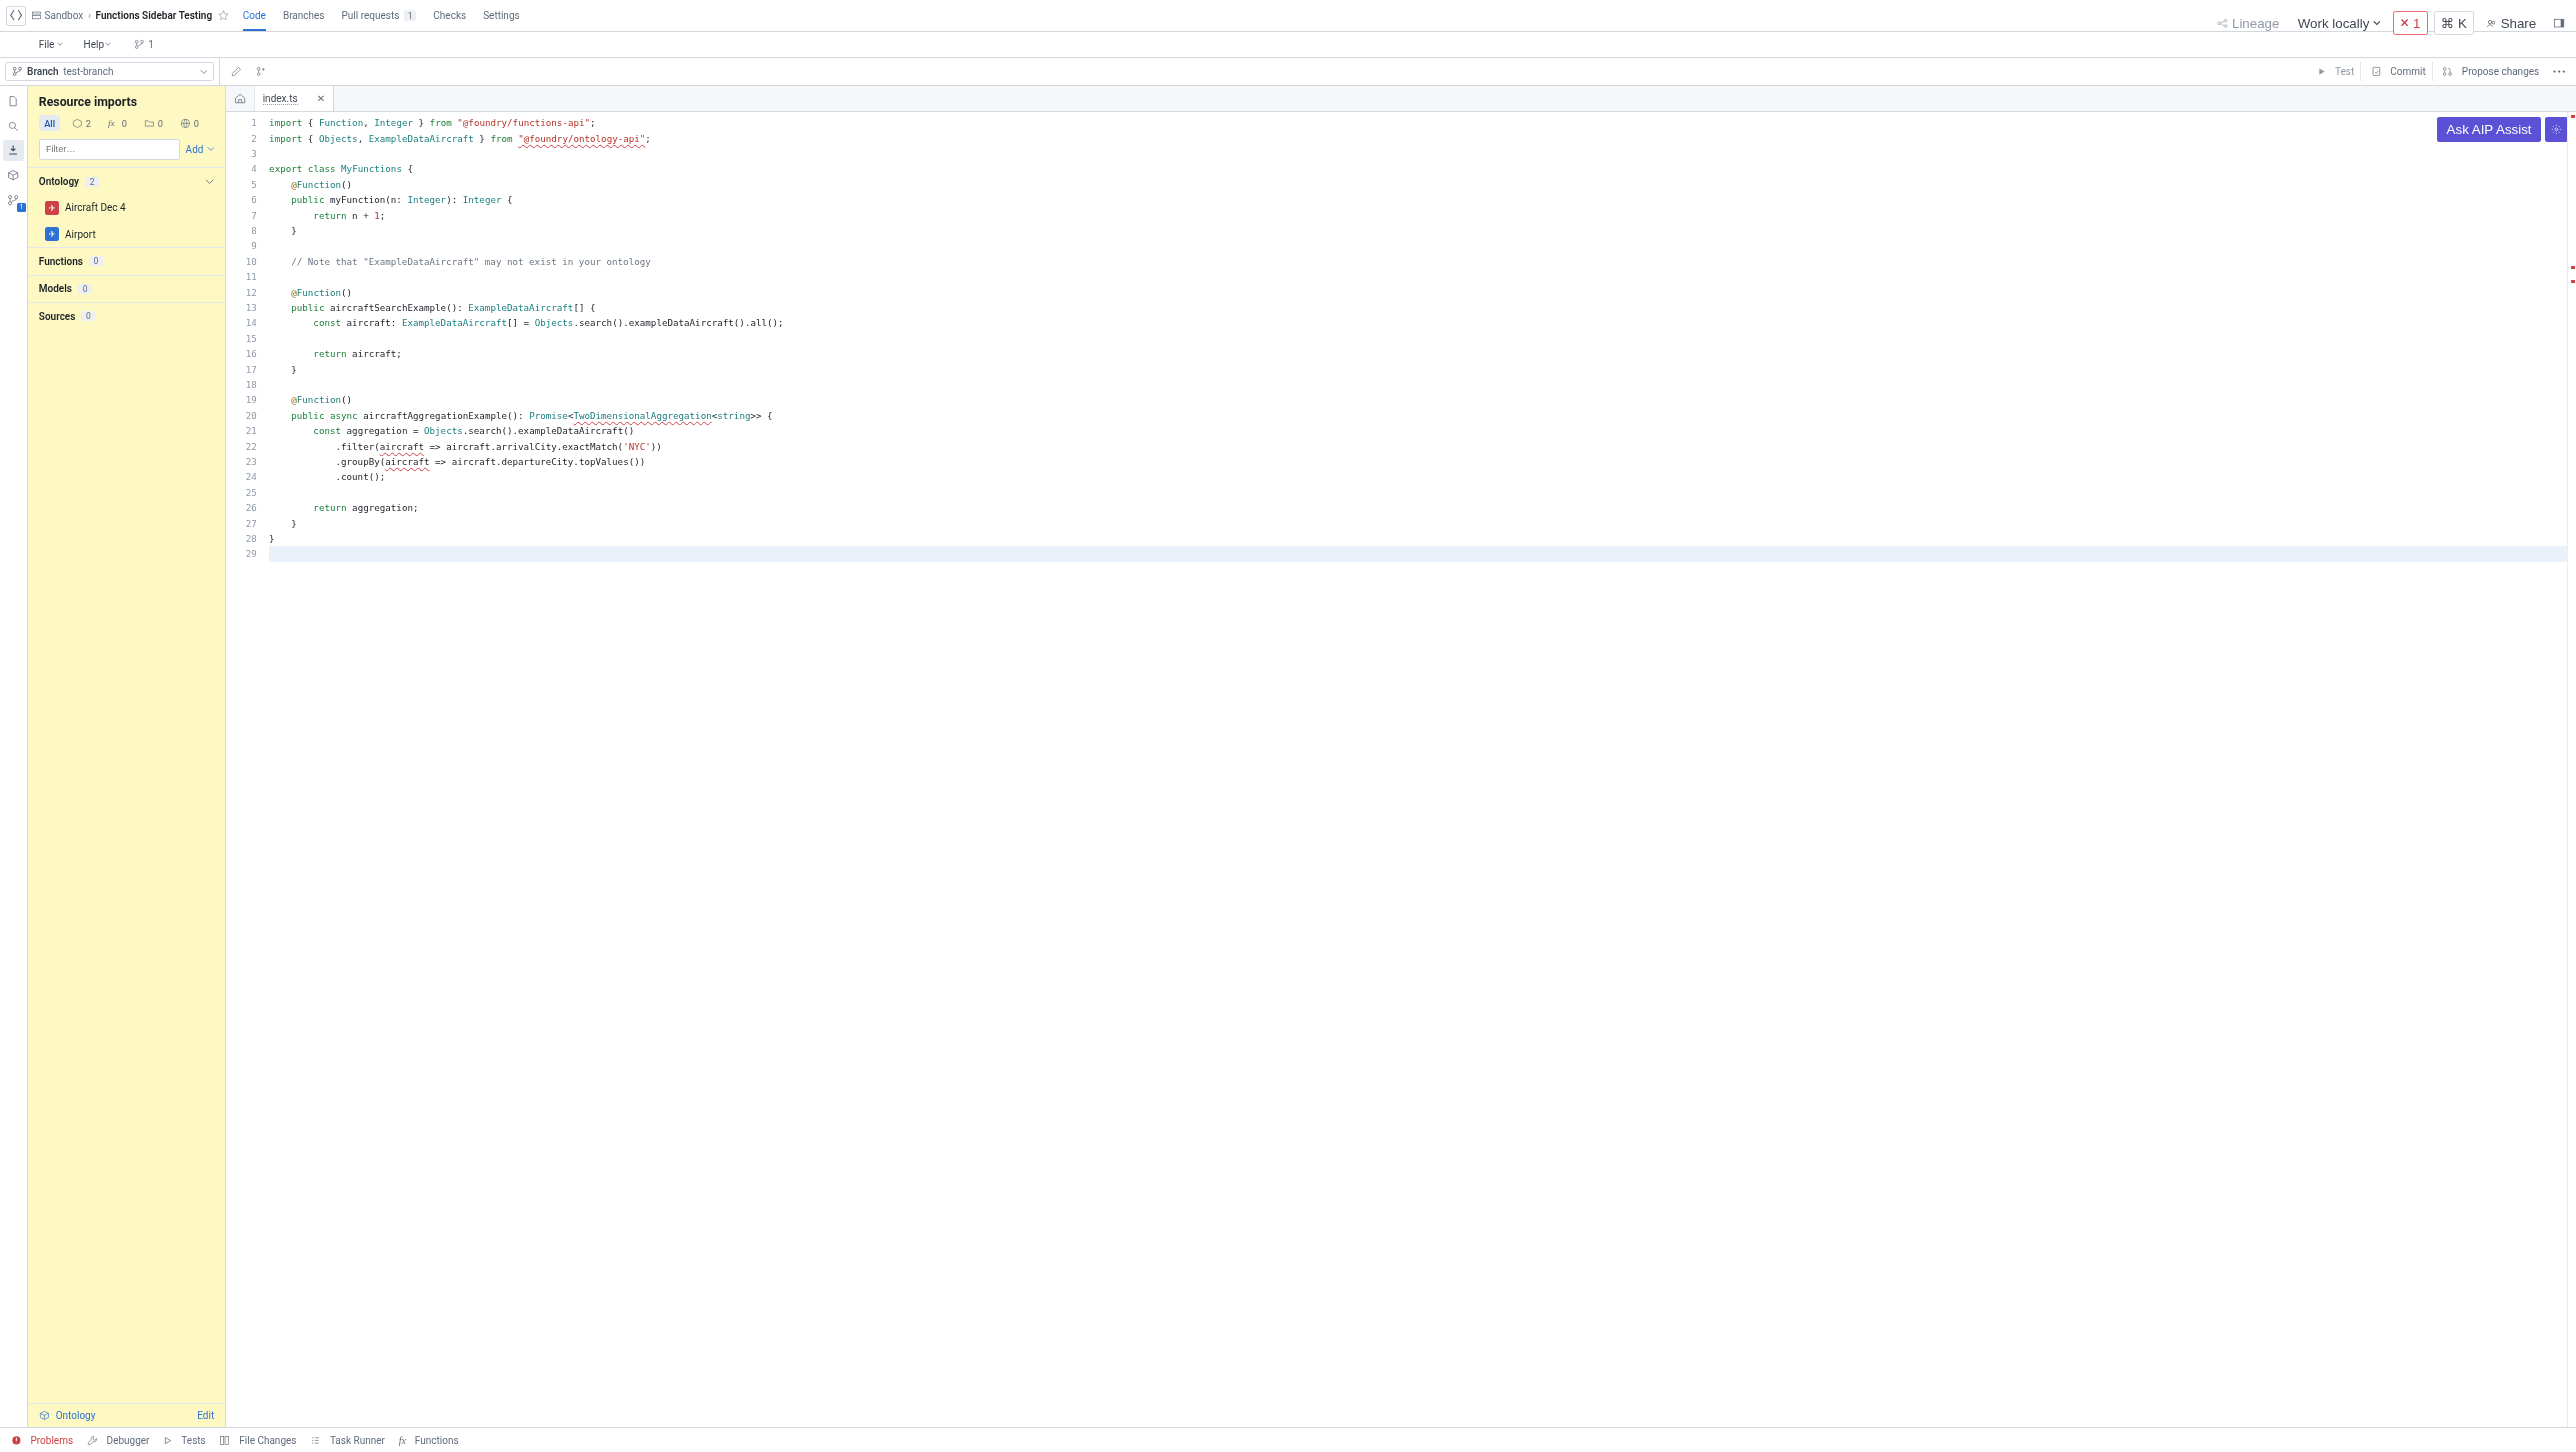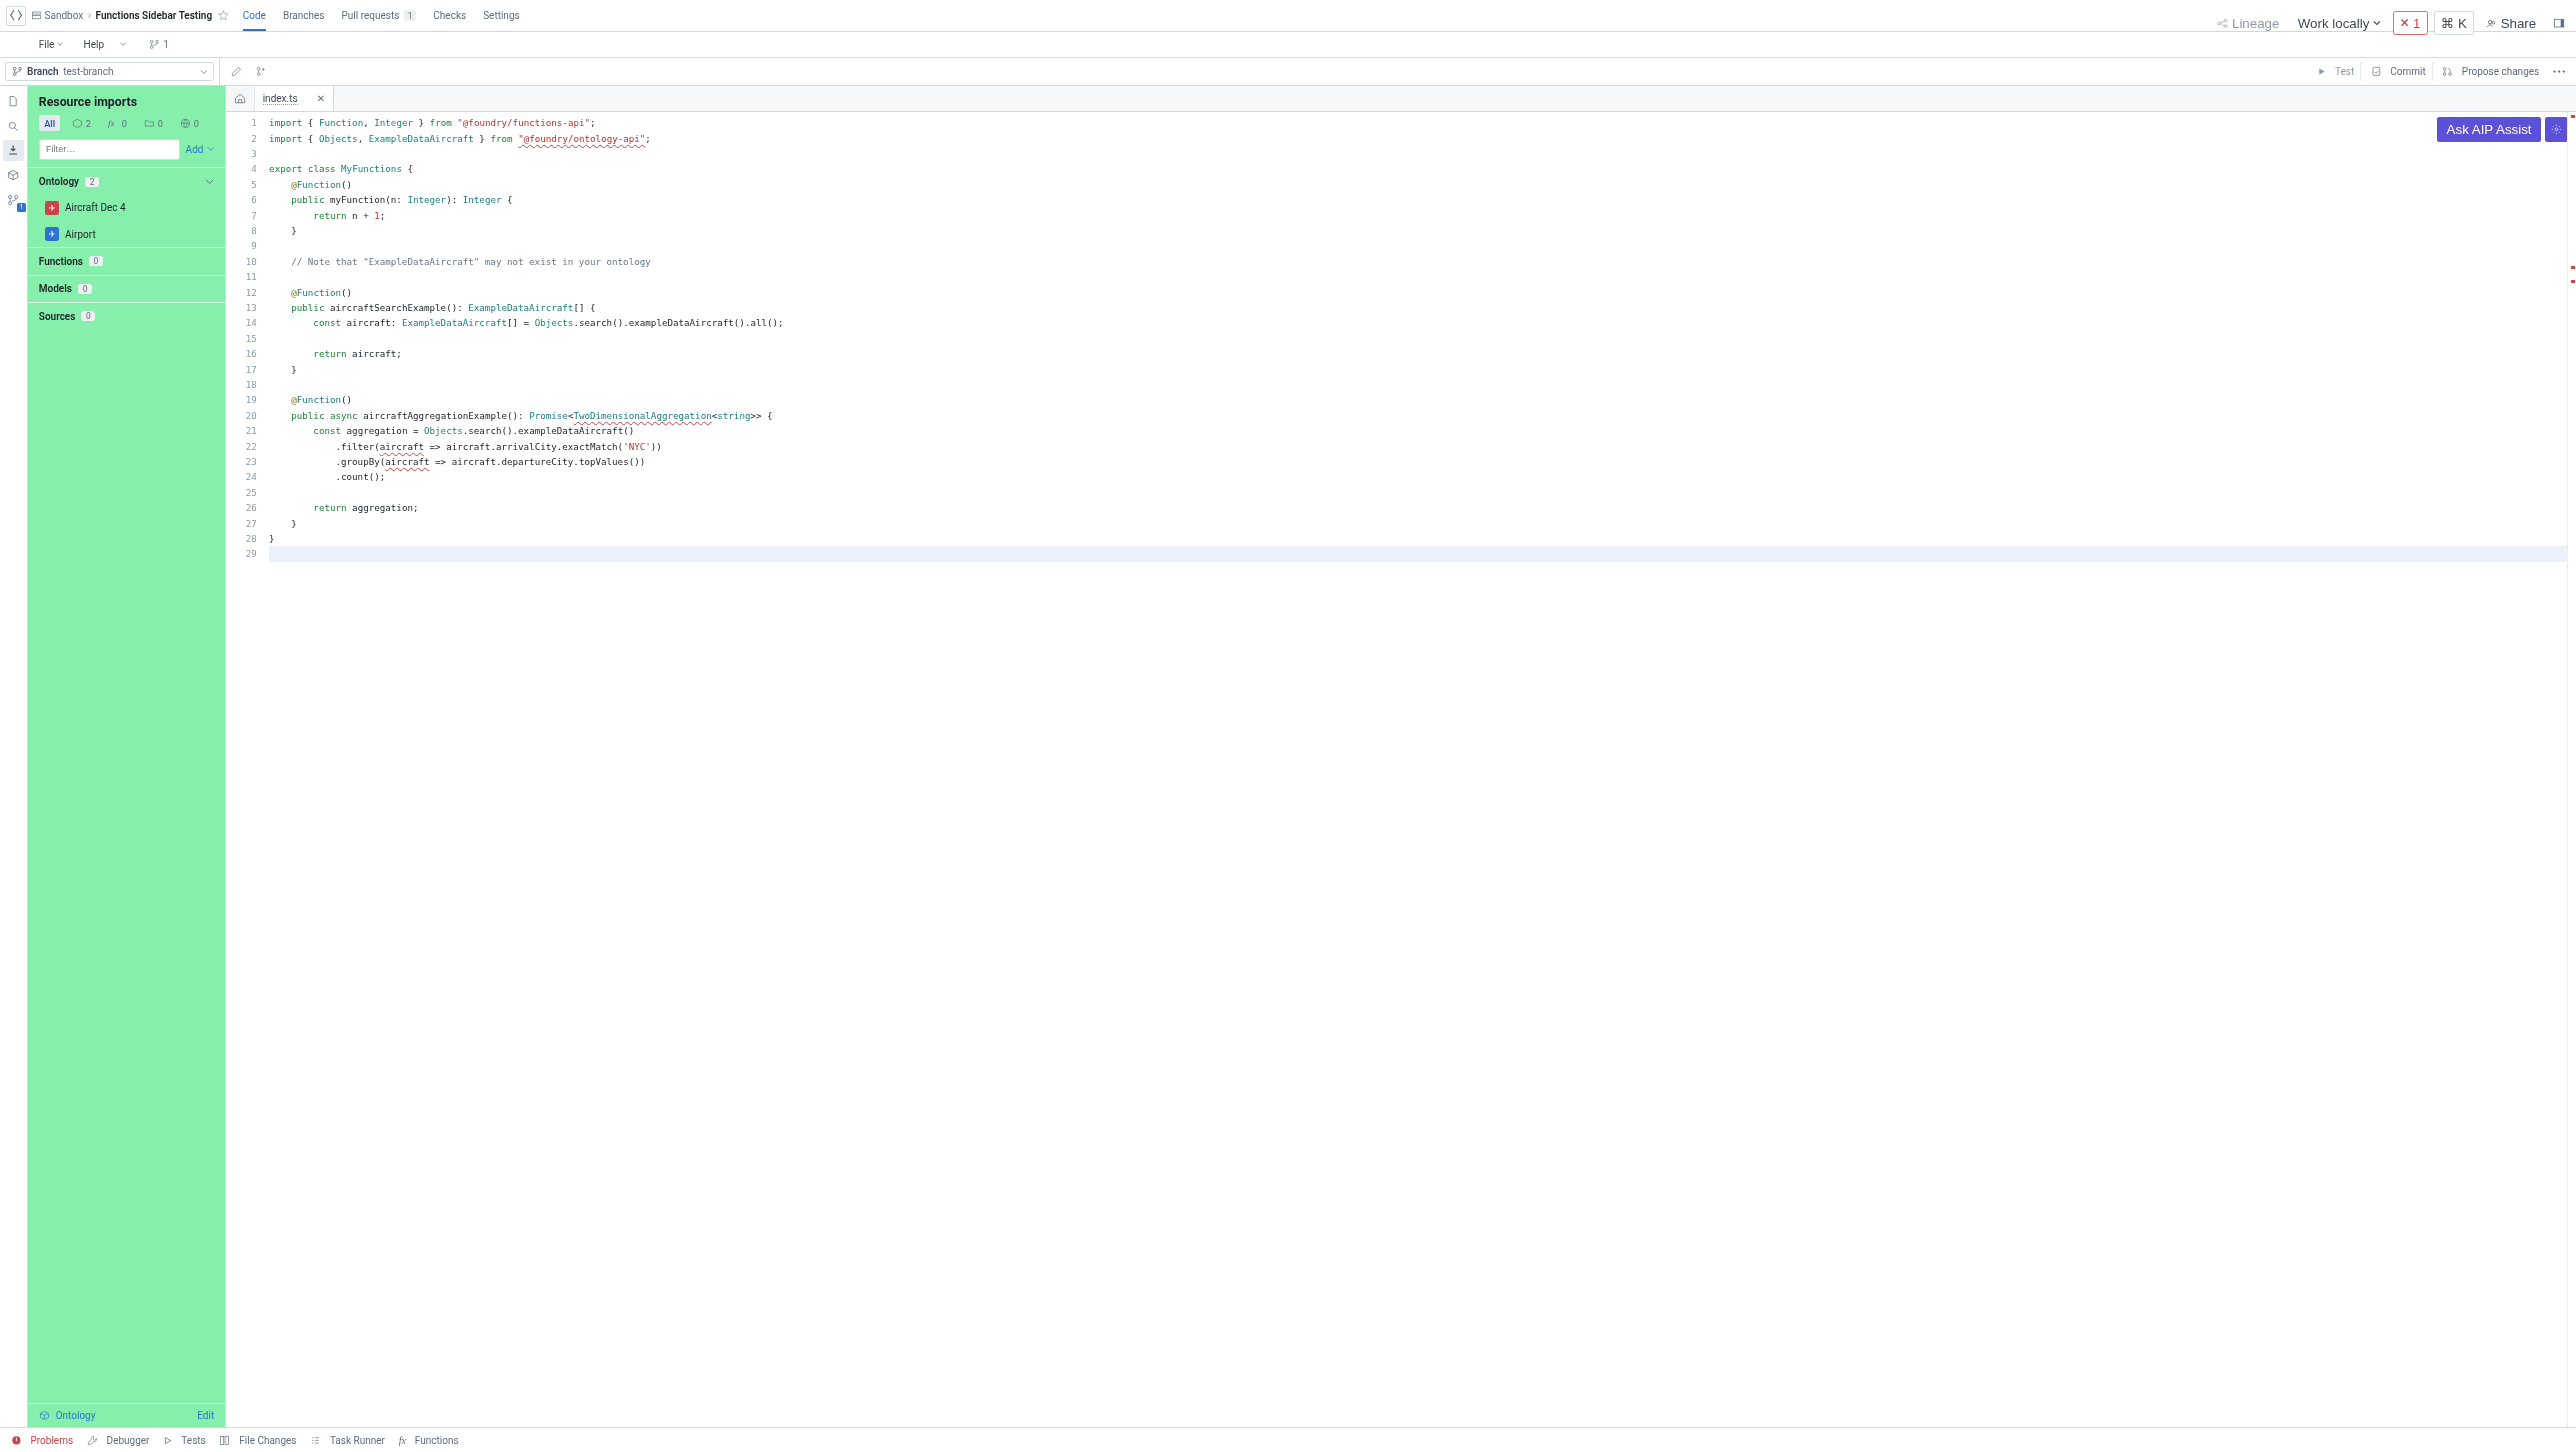--- a/index.html
+++ b/index.html
@@ -40,21 +40,21 @@
 
 
 .main { flex:1; display:flex; min-height:0;}
 
 .leftrail { width:28px; border-right:0.8px solid #D3D8DE; display:flex; flex-direction:column; align-items:center; padding-top:4.6px; gap:3.1px;}
 .leftrail .rb { width:21.5px; height:21.5px; display:flex; align-items:center; justify-content:center; color:#5F6B7C; cursor:pointer; border-radius:2.3px; position:relative;}
 .leftrail .rb.active { background:#E5EAF1; color:#404854;}
 .leftrail .rb .count { position:absolute; bottom:-1.5px; right:-1.5px; background:#2D72D2; color:#fff; font-size:7px; border-radius:1.5px; padding:0 2.3px; line-height:9.2px;}
 
 
-.sidepanel { width:198px; border-right:0.8px solid #D3D8DE; display:flex; flex-direction:column; background:#86efac;}
+.sidepanel { width:198px; border-right:0.8px solid #D3D8DE; display:flex; flex-direction:column; background:#fef9c3;}
 .sidepanel h2 { font-size:12.3px; font-weight:700; padding:9.2px 10.8px 6.1px;}
 .chips { display:flex; align-items:center; gap:6.1px; padding:0 10.8px 7.7px;}
 .chip { display:flex; align-items:center; gap:3.1px; padding:2.3px 5.4px; border-radius:2px; font-size:9.2px; color:#5F6B7C; cursor:pointer;}
 .chip.sel { background:#E5EAF1; color:#215DB0; font-weight:600;}
 .chip .ic { width:10.8px; height:10.8px; display:inline-flex;}
 .filterrow { display:flex; align-items:center; gap:6.1px; padding:0 10.8px 7.7px;}
 .filterrow input { flex:1; border:0.8px solid #D3D8DE; border-radius:2.3px; padding:4.6px 6.1px; font-size:9.2px; outline:none;}
 .addbtn { color:#2D72D2; display:flex; align-items:center; gap:3.1px; cursor:pointer;}
 .group { border-top:0.8px solid #E5E8EB; }
 .group .ghead { display:flex; align-items:center; gap:6.1px; padding:7.7px 10.8px; cursor:pointer;}
@@ -190,21 +190,21 @@
 
 <div class="topbar" style="height:26px; border-bottom:0.8px solid #D3D8DE;">
   <div style="width:28px;"></div>
   <div class="menuitem" style="display:flex;gap:3.1px;align-items:center;color:#404854;cursor:pointer;">
     <span>File</span>
     <svg width="6.1" height="6.1" viewBox="0 0 10 10">
         <path d="M1 3l4 4 4-4" fill="none" stroke="currentColor"></path>
       </svg>
   </div>
   <div style="width:10.8px;"></div>
-  <div class="menuitem" style="display:flex;gap:16px;align-items:center;color:#404854;cursor:pointer;">
+  <div class="menuitem" style="display:flex;gap:1px;align-items:center;color:#404854;cursor:pointer;">
     <span>Help</span>
     <svg width="6.1" height="6.1" viewBox="0 0 10 10">
         <path d="M1 3l4 4 4-4" fill="none" stroke="currentColor"></path>
       </svg>
   </div>
   <div style="width:14px;"></div>
   <div style="display:flex;gap:3.1px;align-items:center;color:#5F6B7C;cursor:pointer;">
     <svg width="10.8" height="10.8" viewBox="0 0 16 16">
         <circle cx="4" cy="4" r="2" fill="none" stroke="currentColor"></circle>
         <circle cx="4" cy="12" r="2" fill="none" stroke="currentColor"></circle>

